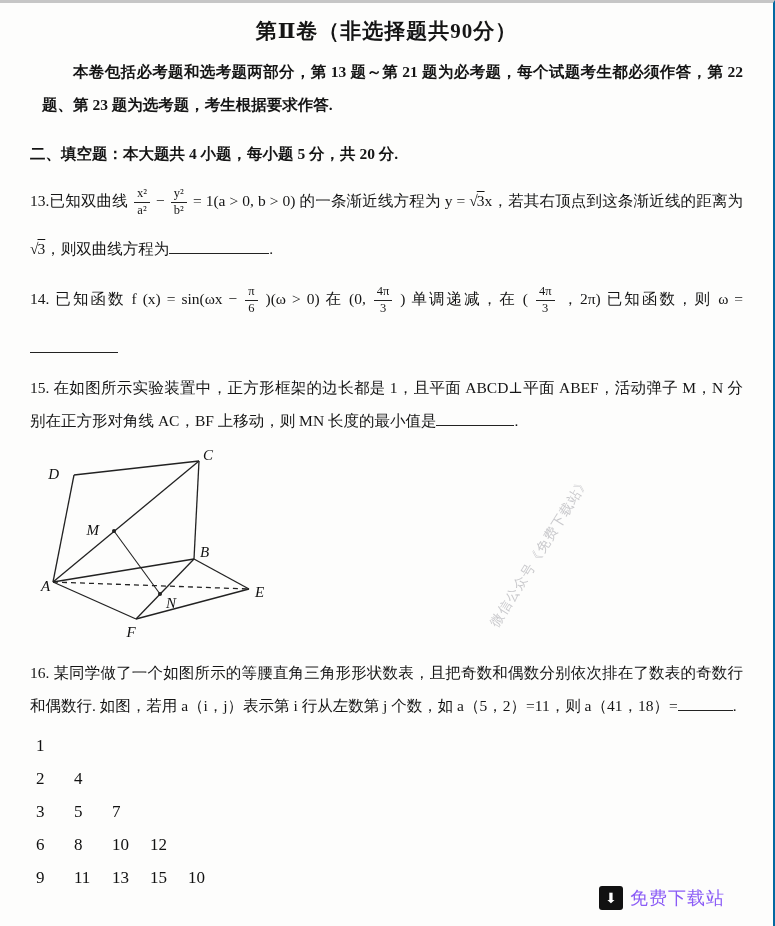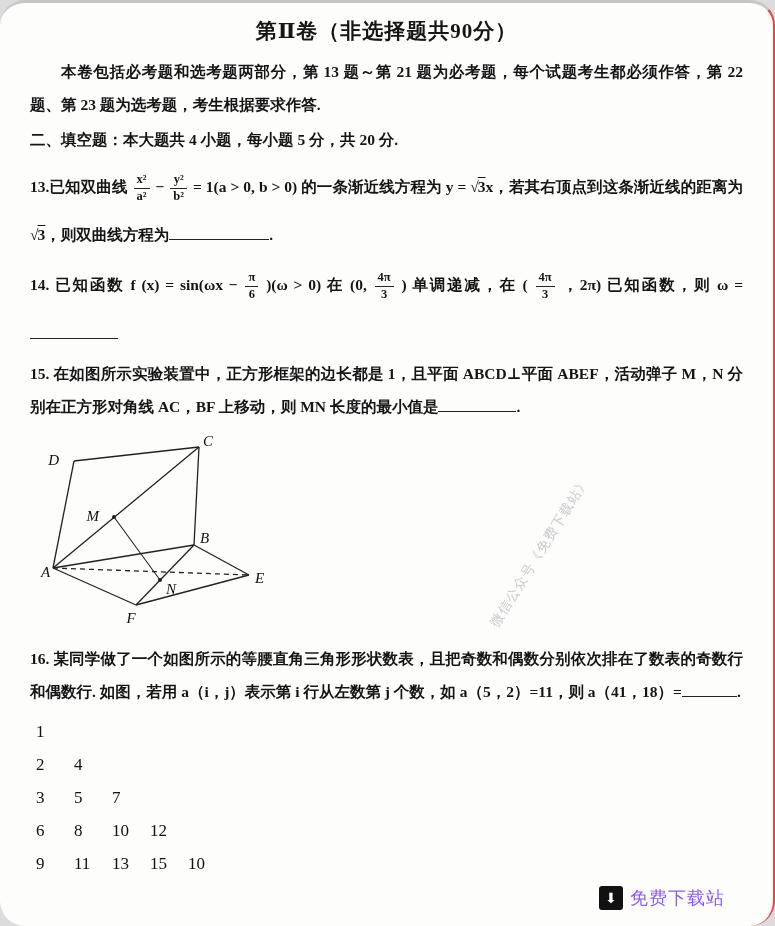--- a/index.html
+++ b/index.html
@@ -4,38 +4,37 @@
 <style>
   html, body { margin: 0; padding: 0; background: #dcdcdc; }
   .page {
     position: relative;
     width: 775px;
     height: 926px;
     margin: 0 auto;
     background: #fdfdfc;
     box-sizing: border-box;
     border-top: 3px solid #c6c6c6;
-    border-right: 2px solid #ef4444;
+    border-right: 2px solid #0369a1;
     padding: 8px 30px 0 30px;
     overflow: hidden;
     font-family: "Liberation Serif", "DejaVu Serif", serif;
     color: #151515;
-    border-radius: 25px;
   }
   .title {
     text-align: center;
     font-size: 21px;
     font-weight: bold;
     letter-spacing: 1px;
     margin: 6px 0 10px 0;
   }
-  p { margin: 0; font-size: 15.5px; line-height: 33px; font-weight: bold; }
+  p { margin: 0; font-size: 15.5px; line-height: 33px; }
   .bold { font-weight: bold; }
-  .intro { text-indent: 2em; text-align: justify; }
-  .section-header { margin-top: 2px; }
+  .intro { text-indent: 2em; text-align: justify; margin-left: 12px; }
+  .section-header { margin-top: 16px; }
   .question { margin-top: 4px; text-align: justify; }
   .q-formula { line-height: 38px; }
 
   .frac {
     display: inline-block;
     text-align: center;
     vertical-align: middle;
     font-size: 12.5px;
     line-height: 1.25;
     margin: 12px 2px;

